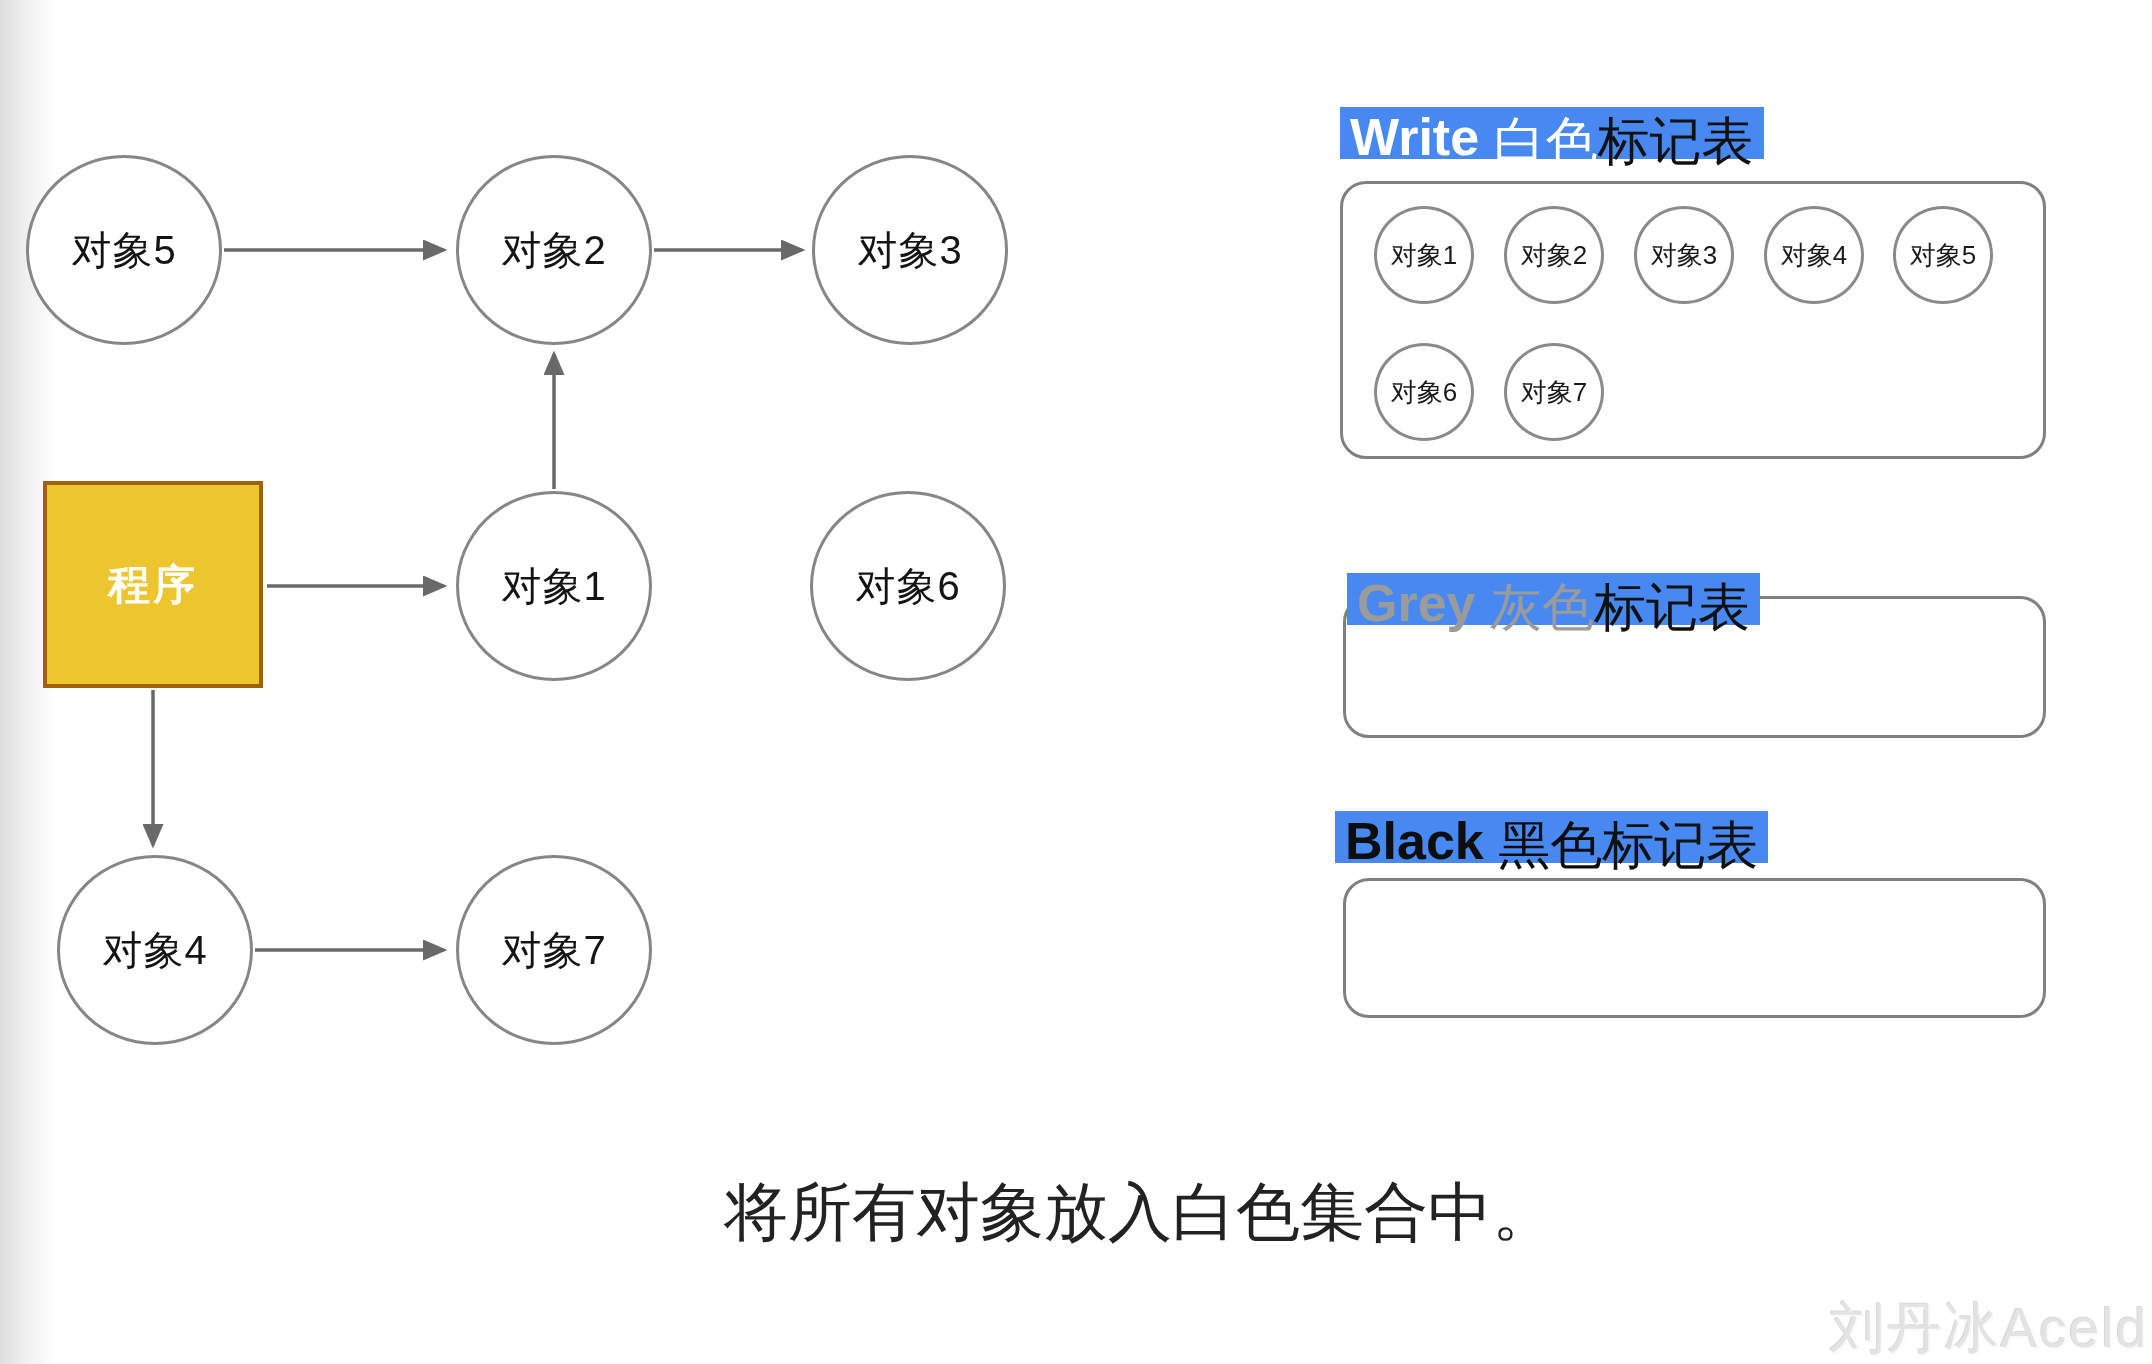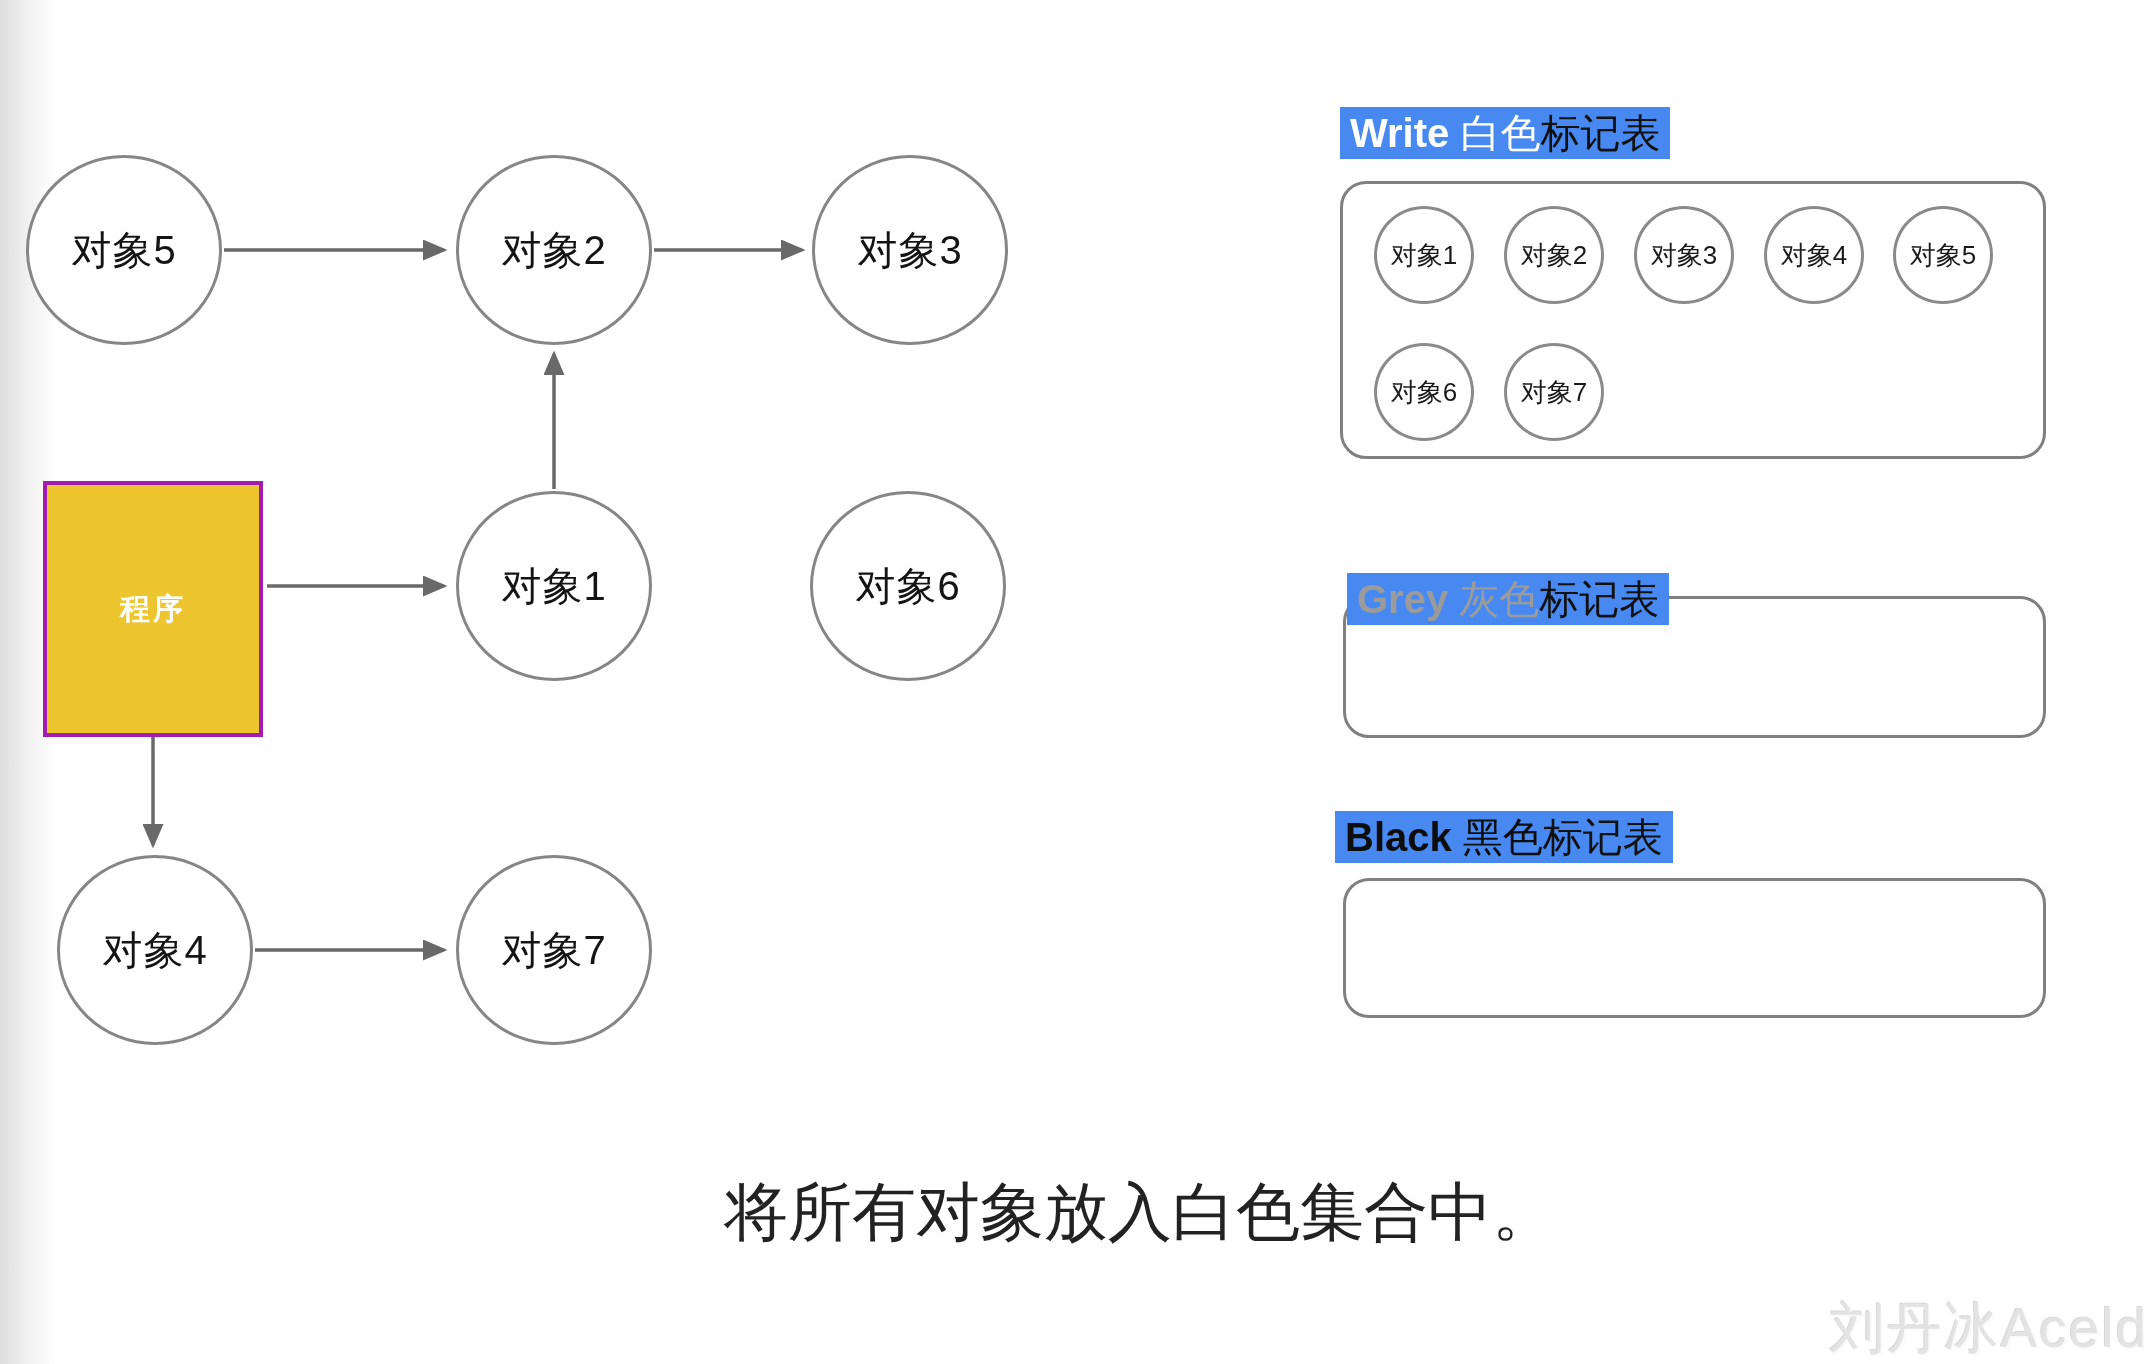--- a/index.html
+++ b/index.html
@@ -14,29 +14,29 @@
     background:linear-gradient(90deg,#dddddd 0%,#efefef 45%,#ffffff 100%);
   }
   svg.arrows{position:absolute;left:0;top:0;z-index:1;}
   .node{
     position:absolute;z-index:2;width:196px;height:190px;border-radius:50%;
     background:#ffffff;border:3px solid #868686;box-sizing:border-box;
     display:flex;align-items:center;justify-content:center;
     font-size:40px;color:#141414;letter-spacing:1px;
   }
   .program{
-    position:absolute;z-index:2;left:43px;top:481px;width:220px;height:256px;
-    background:#ecc52f;border:4px solid #a21caf;box-sizing:border-box;
+    position:absolute;z-index:2;left:43px;top:481px;width:220px;height:207px;
+    background:#ecc52f;border:4px solid #a16207;box-sizing:border-box;
     display:flex;align-items:center;justify-content:center;
-    font-size:30px;font-weight:bold;color:#ffffff;letter-spacing:3px;
+    font-size:42px;font-weight:bold;color:#ffffff;letter-spacing:3px;
   }
   .banner{
     position:absolute;z-index:3;height:52px;padding:0 10px;
-    background:#4789f0;display:inline-flex;align-items:center;
-    font-size:40px;white-space:pre;
+    background:#4789f0;display:inline-flex;align-items:flex-start;
+    font-size:52px;white-space:pre;
   }
   .banner .b-en{font-weight:bold;}
   .banner .b-color{font-weight:normal;}
   .banner .b-rest{color:#111111;font-weight:normal;}
   .banner.white .b-en,.banner.white .b-color{color:#ffffff;}
   .banner.grey  .b-en,.banner.grey  .b-color{color:#9b9b9b;}
   .banner.black .b-en,.banner.black .b-color{color:#0d0d0d;}
   .setbox{
     position:absolute;z-index:2;background:#ffffff;
     border:3px solid #808080;border-radius:26px;box-sizing:border-box;

